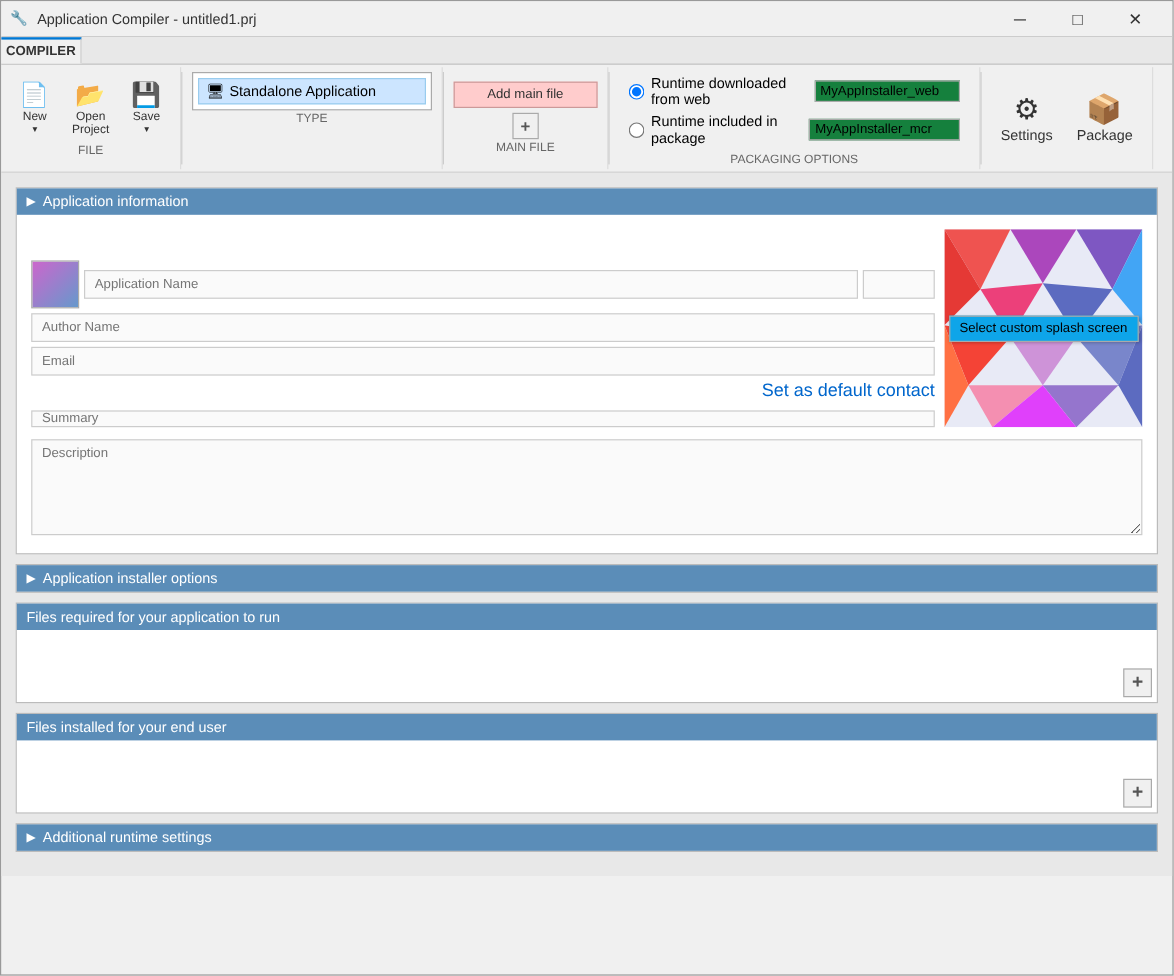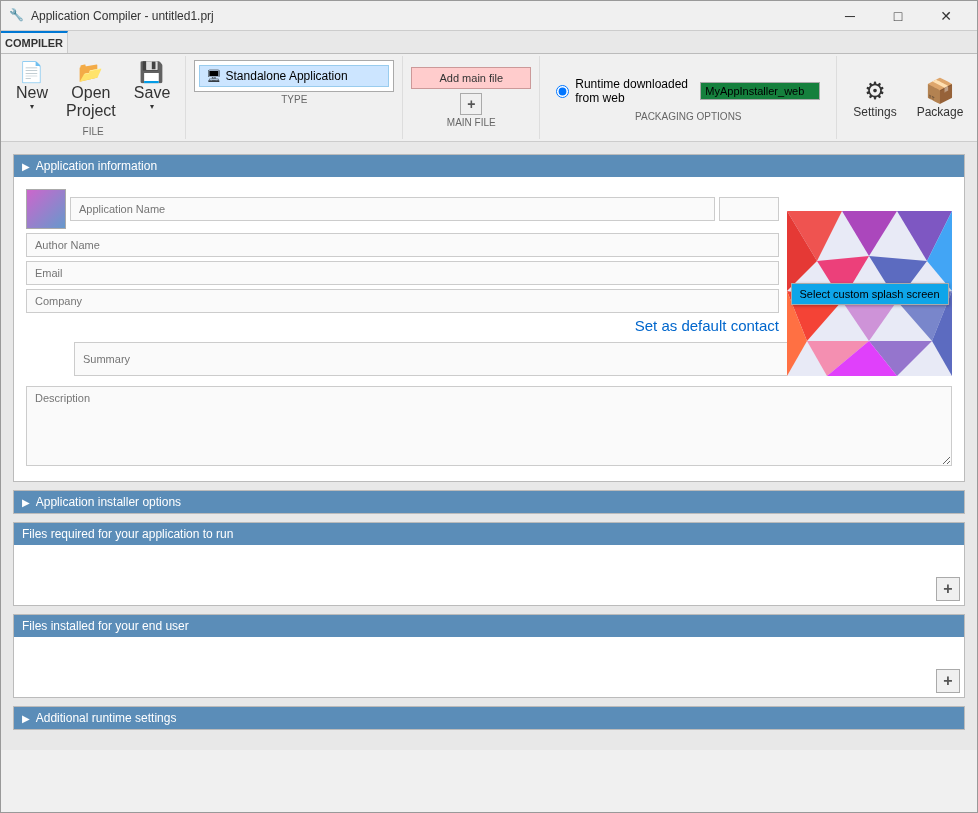--- a/index.html
+++ b/index.html
@@ -79,21 +79,21 @@
       justify-content: flex-start;
       min-width: 40px;
       padding: 3px 6px;
       background: transparent;
       border: 1px solid transparent;
       cursor: pointer;
       border-radius: 2px;
       color: #333;
     }
     .tool-btn .icon { font-size: 20px; line-height: 1; }
-    .tool-btn .label { font-size: 16px; margin-top: 2px; text-align: center; }
+    .tool-btn .label { font-size: 10px; margin-top: 2px; text-align: center; }
     .tool-btn-split {
       display: flex;
       flex-direction: column;
       align-items: center;
     }
     .tool-btn-split .arrow { font-size: 8px; }
 
     .type-panel {
       background: white;
       border: 1px solid #aaa;
@@ -382,20 +382,25 @@
 
   <div class="vdivider"></div>
 
   <div class="toolbar-group">
     <div class="packaging-options">
       <div class="radio-row">
         <input type="radio" name="runtime" checked="" style="">
         <label>Runtime downloaded from web</label>
         <input type="text" class="text-input-sm" value="MyAppInstaller_web" style="">
       </div>
+      <div class="radio-row">
+        <input type="radio" name="runtime" style="">
+        <label>Runtime included in package</label>
+        <input type="text" class="text-input-sm" value="MyAppInstaller_mcr" style="">
+      </div>
     </div>
     <div class="toolbar-group-label">PACKAGING OPTIONS</div>
   </div>
 
   <div class="vdivider"></div>
 
   <div class="toolbar-group">
     <div style="display:flex;gap:4px;">
       <button class="settings-btn">
         <span class="settings-icon">⚙</span>
@@ -425,23 +430,22 @@
 
         <div class="form-row">
 
           <div class="name-version-row">
             <div style="width:40px;height:40px;background:linear-gradient(135deg,#cc66cc,#6699cc);border:1px solid #aaa;display:flex;align-items:center;justify-content:center;flex-shrink:0;"></div>
             <input type="text" class="form-input name-input" placeholder="Application Name" style="">
             <input type="text" class="version-input" style="">
           </div>
           <input type="text" class="form-input" placeholder="Author Name" style="">
           <input type="text" class="form-input" placeholder="Email" style="">
-          <input type="text" class="form-input" placeholder="Company" style="">
           <div class="link-text">Set as default contact</div>
-          <input type="text" class="form-input" style="padding: 10px 8px; margin-left: 48px;" placeholder="Summary">
+          <input type="text" class="form-input" style="padding: 0 8px;" placeholder="Summary">
         </div>
 
         <div class="splash-area">
           <svg class="splash-canvas" viewBox="0 0 165 165">
             <defs>
               <polygon id="t1" points="0,0 82,30 0,60"></polygon>
               <polygon id="t2" points="82,30 165,0 165,60"></polygon>
             </defs>
             <rect width="165" height="165" fill="#e8eaf6"></rect>
             <polygon points="0,0 55,0 30,50" fill="#ef5350"></polygon>

